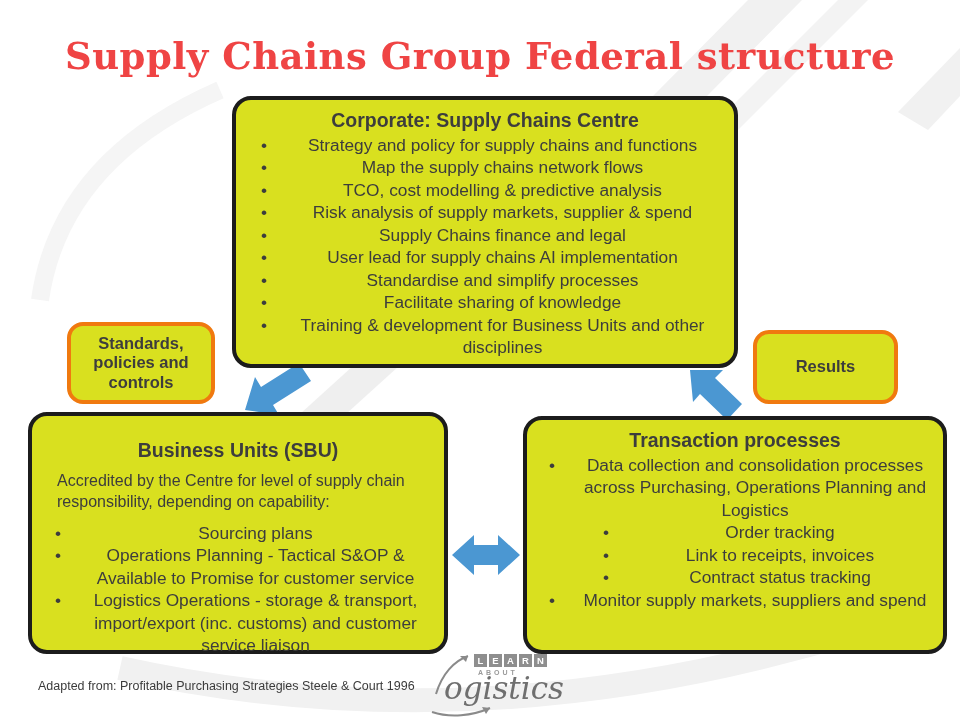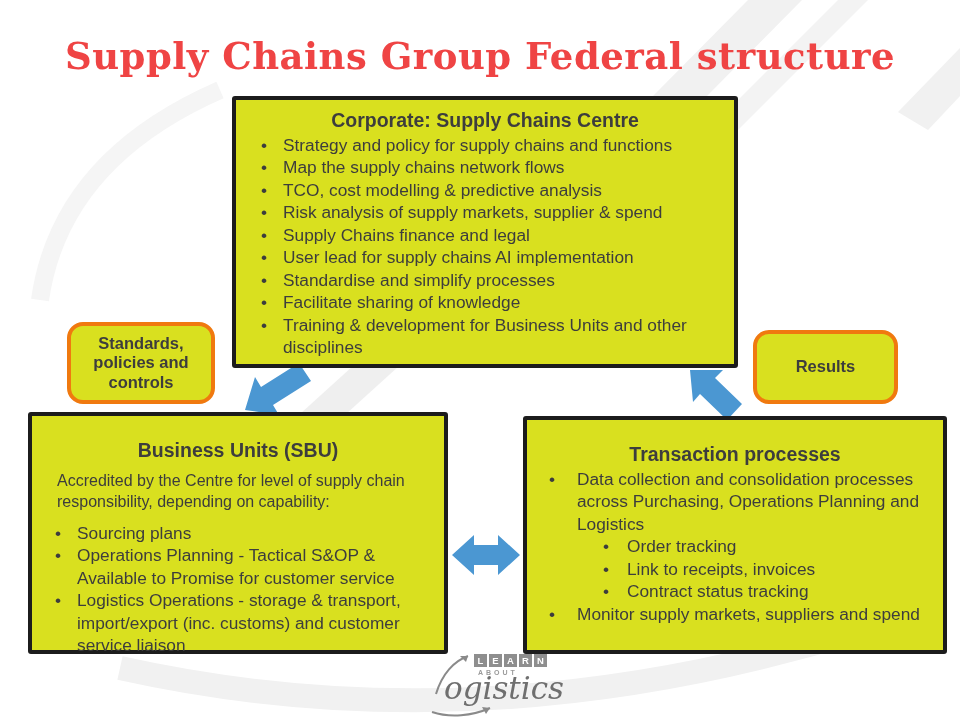--- a/index.html
+++ b/index.html
@@ -10,34 +10,34 @@
   .wm{position:absolute;left:0;top:0;z-index:0;}
   .arrows{position:absolute;left:0;top:0;z-index:1;}
 
   
   .page-title{position:absolute;top:34px;left:0;width:100%;margin:0;text-align:center;
     font-family:"DejaVu Serif",serif;font-weight:bold;font-size:37px;letter-spacing:0.5px;
     color:#ef4444;z-index:3;}
 
   
   .box{position:absolute;box-sizing:border-box;background:#d9e01f;border:4.5px solid #1c1c1c;
-       border-radius:3px;z-index:2;}
+       border-radius:19px;z-index:2;}
   .box.orange{border:4px solid #f0790f;border-radius:16px;display:flex;align-items:center;
        justify-content:center;text-align:center;font-weight:bold;font-size:16.5px;line-height:1.18;}
   .box-title{font-weight:bold;font-size:19.5px;text-align:center;margin:7px 0 2px;}
-  .box ul{list-style:none;margin:0;padding:0;}
+  .box ul{list-style:none;margin:0;padding:0;text-align:center;}
   .box li{position:relative;font-size:17.3px;line-height:1.3;padding-left:41px;padding-right:6px;}
   .box li::before{content:"\2022";position:absolute;left:19px;top:0;}
   .intro{font-size:16px;line-height:1.3;margin:9px;padding:0 8px 0 12px;}
 
   #corporate-box{left:232px;top:96px;width:506px;height:272px;padding:2px 6px;}
   #standards-box{left:67px;top:322px;width:148px;height:82px;}
   #results-box{left:753px;top:330px;width:145px;height:74px;}
   #business-box{left:28px;top:412px;width:420px;height:242px;padding:16px 4px;}
-  #transaction-box{left:523px;top:416px;width:424px;height:238px;padding:16px 4px;}
+  #transaction-box{left:523px;top:416px;width:424px;height:238px;padding:2px 4px;}
 
   #transaction-box li.lvl1{padding-left:46px;}
   #transaction-box li.lvl1::before{left:18px;}
   #transaction-box li.lvl2{padding-left:96px;}
   #transaction-box li.lvl2::before{left:72px;}
 
   
   .attribution{position:absolute;left:38px;top:679px;font-size:12.5px;color:#3b3b3b;z-index:3;}
 
   
@@ -109,20 +109,21 @@
     <div class="box-title">Transaction processes</div>
     <ul>
       <li class="lvl1">Data collection and consolidation processes across Purchasing, Operations Planning and Logistics</li>
       <li class="lvl2">Order tracking</li>
       <li class="lvl2">Link to receipts, invoices</li>
       <li class="lvl2">Contract status tracking</li>
       <li class="lvl1">Monitor supply markets, suppliers and spend</li>
     </ul>
   </div>
 
+  <div class="attribution">Adapted from: Profitable Purchasing Strategies Steele &amp; Court 1996</div>
 
   <div class="logo">
     <svg width="145" height="70">
       <path d="M8 46 C 14 26, 26 13, 40 8" fill="none" stroke="#8a8a8a" stroke-width="2"></path>
       <polygon points="40,8 32,8 38,14" fill="#8a8a8a"></polygon>
       <path d="M4 64 C 22 70, 44 68, 62 60" fill="none" stroke="#8a8a8a" stroke-width="2"></path>
       <polygon points="62,60 54,59 58,66" fill="#8a8a8a"></polygon>
     </svg>
     <div class="tiles">
       <span class="tile">L</span>

